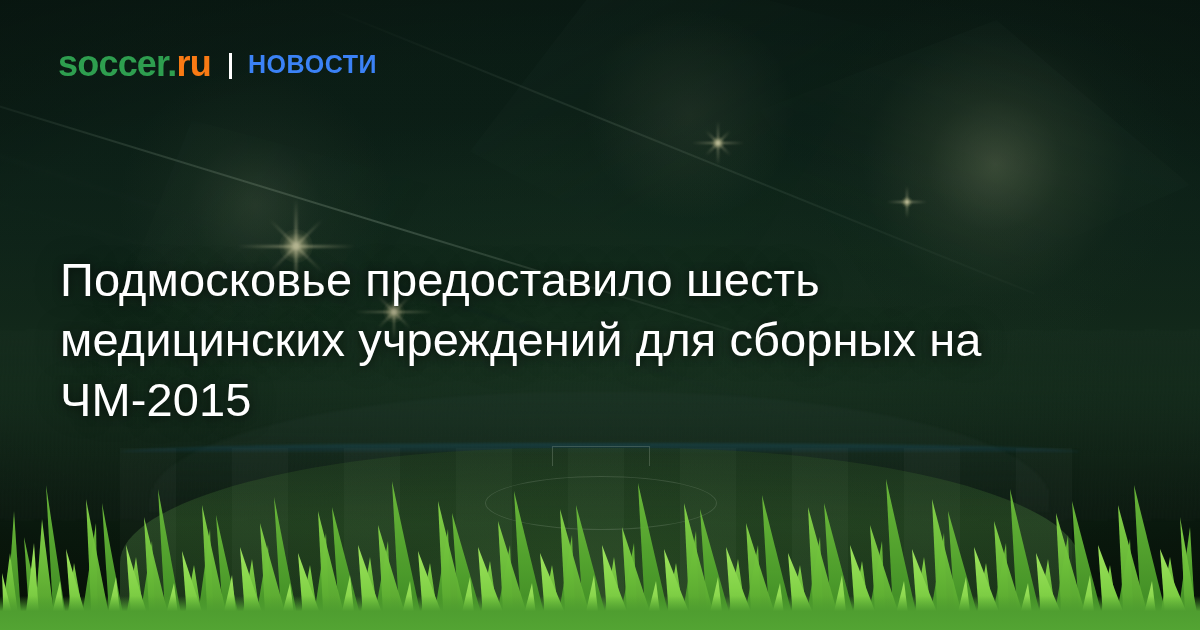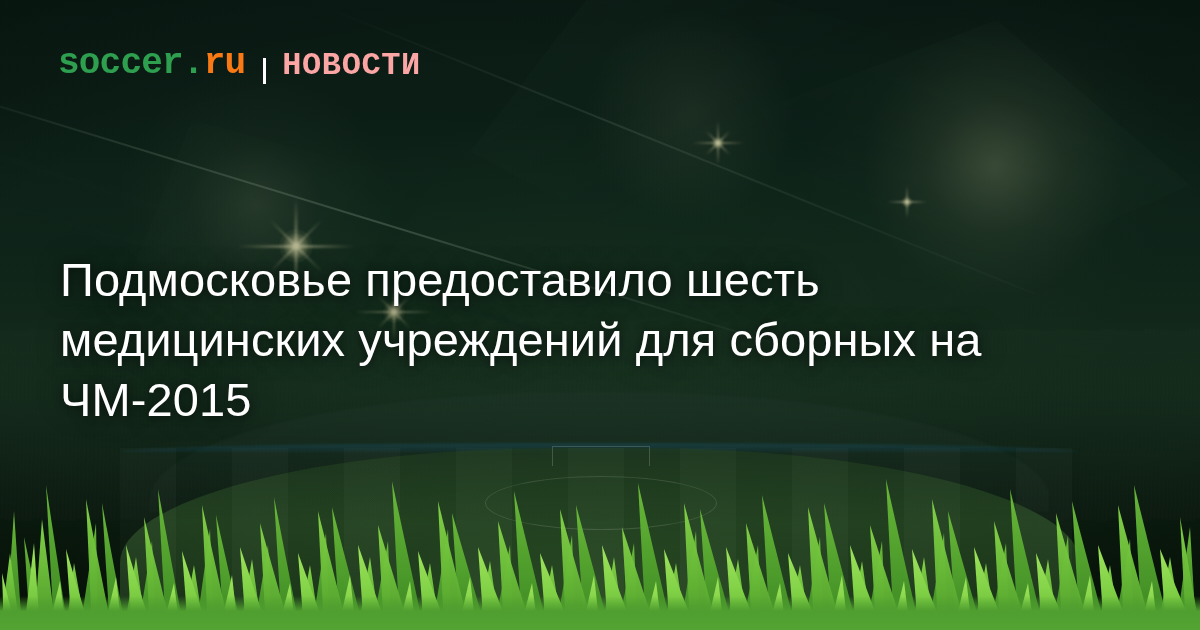--- a/index.html
+++ b/index.html
@@ -241,23 +241,22 @@
     left: 0; right: 0; bottom: 0;
     height: 34px;
     background: linear-gradient(180deg, rgba(70,155,46,0.0) 0%, #4f9e30 45%, #53a433 100%);
   }
 
   
   .header {
     position: absolute;
     left: 58px; top: 46px;
     display: flex;
-    align-items: flex-end;
+    align-items: center;
     z-index: 6;
-    font-family: Liberation Mono, monospace;
   }
   .logo {
     font-size: 36px;
     font-weight: 700;
     letter-spacing: -0.8px;
     line-height: 1;
     white-space: nowrap;
   }
   .logo .seg-soccer { color: #2e9e4f; }
   .logo .seg-dot    { color: #2e9e4f; }
@@ -266,23 +265,23 @@
     display: inline-block;
     width: 3px;
     height: 26px;
     background: #ffffff;
     margin: 0 16px 0 18px;
     position: relative;
     top: 2px;
     flex: none;
   }
   .section-label {
-    font-size: 32px;
+    font-size: 25px;
     font-weight: 700;
-    color: #fca5a5;
+    color: #3b82f6;
     letter-spacing: 0.6px;
     line-height: 1;
     white-space: nowrap;
   }
 
   
   .title {
     position: absolute;
     left: 60px; top: 219px;
     width: 1030px;

